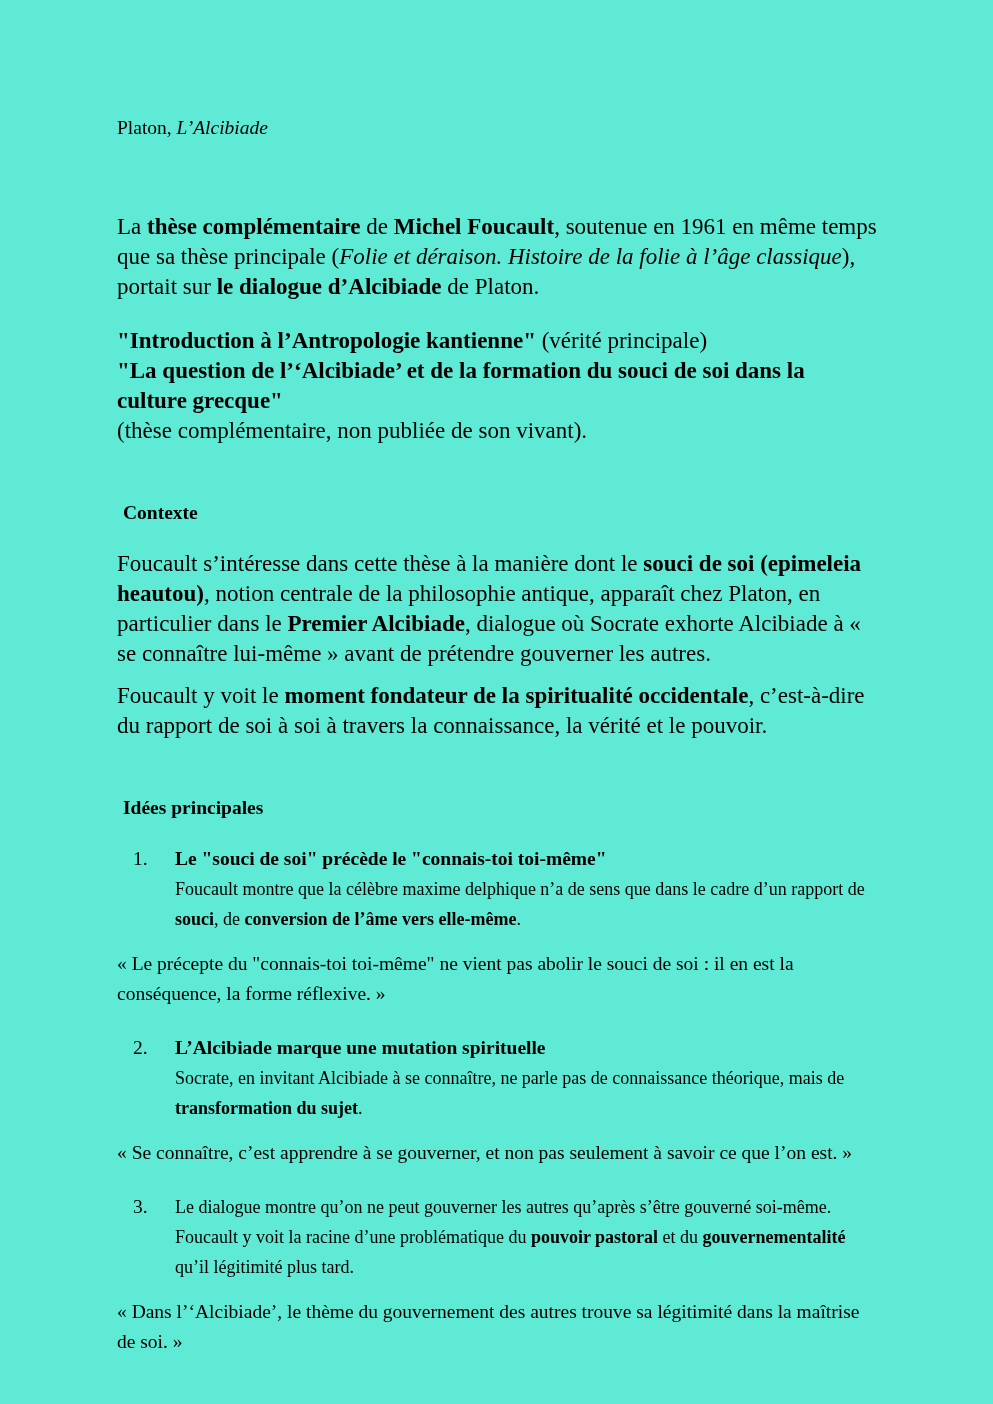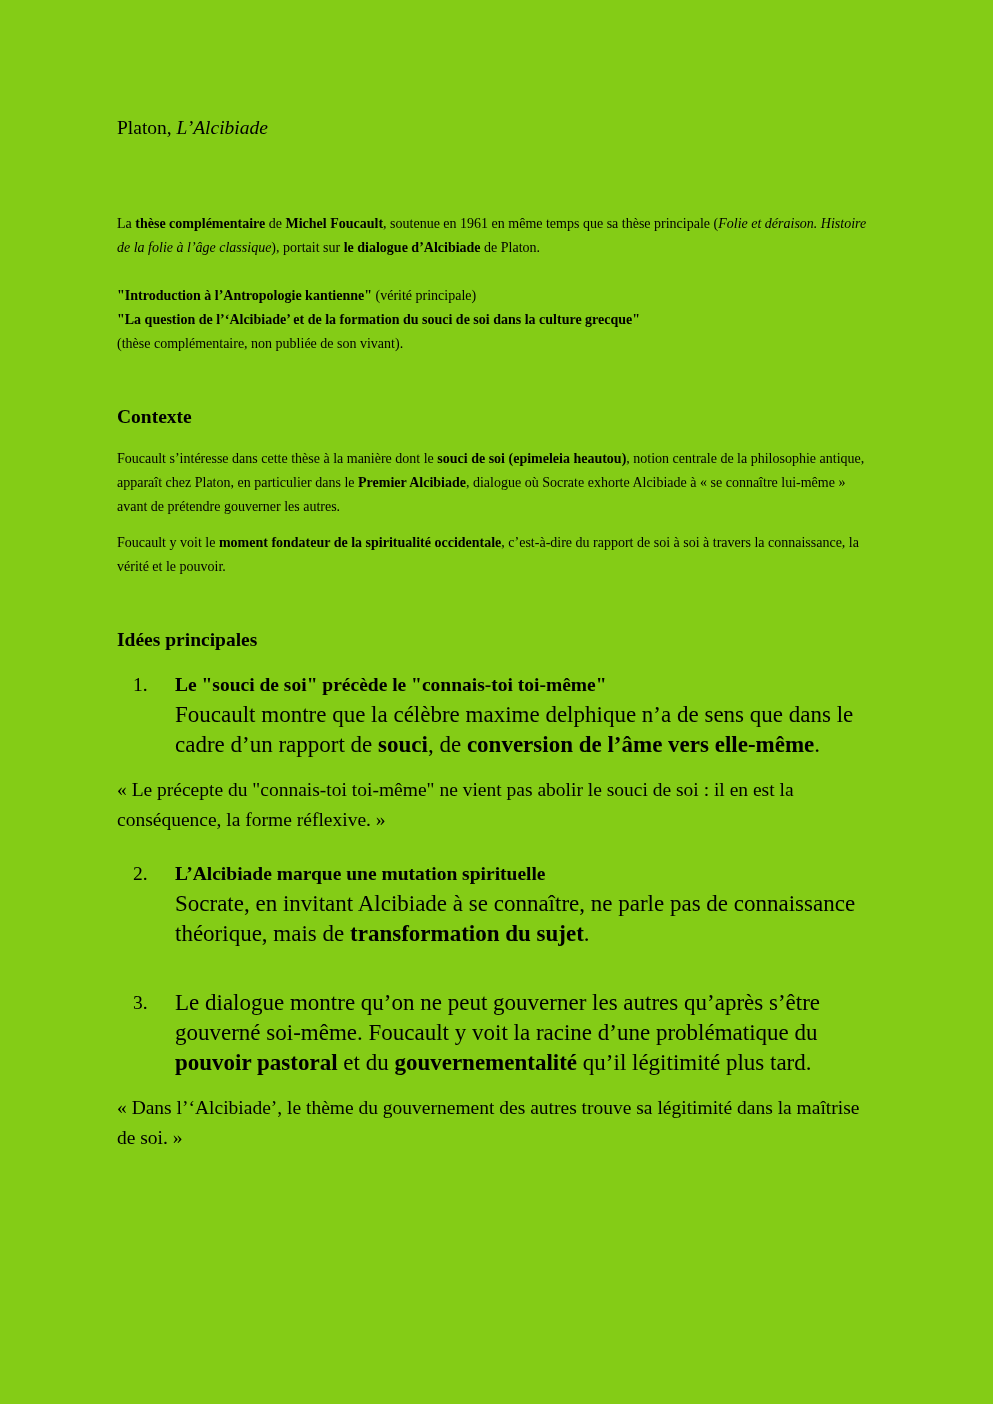--- a/index.html
+++ b/index.html
@@ -11,45 +11,45 @@
     width: 993px;
     height: 1404px;
     font-family: "Liberation Serif", "DejaVu Serif", serif;
     color: #000000;
     -webkit-font-smoothing: antialiased;
   }
   .page {
     position: relative;
     width: 993px;
     height: 1404px;
-    background: #84cc16;
+    background: #5eead4;
     box-sizing: border-box;
     padding: 113px 115px 0 117px;
   }
   .doc {
     width: 762px;
   }
   p {
     margin: 0;
-    font-size: 14px;
-    line-height: 24px;
+    font-size: 23px;
+    line-height: 30px;
     text-align: left;
   }
   .gap-xs { height: 12px; }
   .gap-s  { height: 15px; }
   .gap-m  { height: 24px; }
   .gap-xl { height: 46px; }
   .gap-xxl{ height: 54px; }
 
   .head-line { font-size: 19.5px; line-height: 30px; }
   .ital { font-style: italic; }
   .bold { font-weight: bold; }
 
   h2.section {
-    margin: 0;
+    margin: 6px;
     font-size: 19.5px;
     line-height: 30px;
     font-weight: bold;
   }
 
   ol.idea-list {
     margin: 0;
     padding: 0;
     list-style: none;
   }
@@ -66,21 +66,21 @@
     font-size: 19.5px;
     line-height: 30px;
     text-align: left;
   }
   ol.idea-list > li .item-title {
     font-weight: bold;
     font-size: 19.5px;
     line-height: 30px;
   }
   ol.idea-list > li .item-body {
-    font-size: 23px;
+    font-size: 18px;
     line-height: 30px;
   }
   .quote-para {
     font-size: 19.5px;
     line-height: 30px;
   }
 </style>
 </head>
 <body>
 
@@ -137,20 +137,21 @@
     <ol class="idea-list">
       <li>
         <span class="marker">2.</span>
         <div class="item-title">L’Alcibiade marque une mutation spirituelle</div>
         <div class="item-body"><span>Socrate, en invitant Alcibiade à se connaître, ne parle pas de connaissance théorique, mais de </span><span class="bold">transformation du sujet</span><span>.</span></div>
       </li>
     </ol>
 
     <div class="gap-s"></div>
 
+    <p class="quote-para">« Se connaître, c’est apprendre à se gouverner, et non pas seulement à savoir ce que l’on est. »</p>
 
     <div class="gap-m"></div>
 
     <ol class="idea-list">
       <li>
         <span class="marker">3.</span>
         <div class="item-body"><span>Le dialogue montre qu’on ne peut gouverner les autres qu’après s’être gouverné soi-même. Foucault y voit la racine d’une problématique du </span><span class="bold">pouvoir pastoral</span><span> et du </span><span class="bold">gouvernementalité</span><span> qu’il légitimité plus tard.</span></div>
       </li>
     </ol>
 

